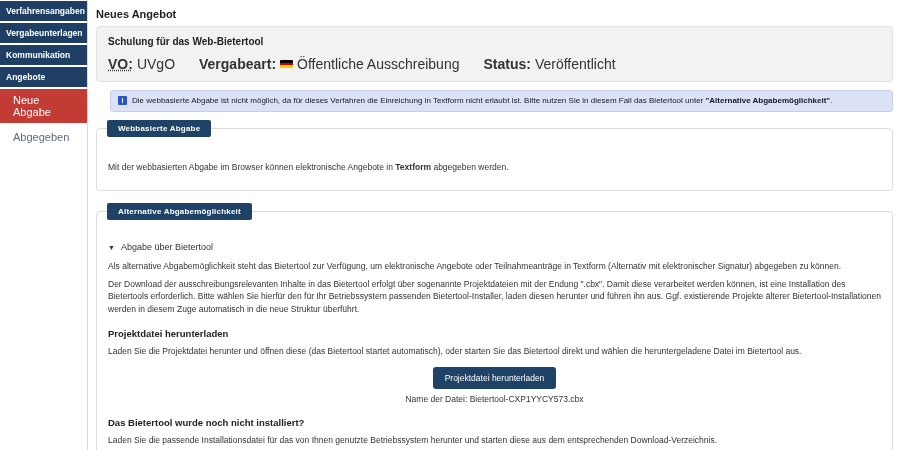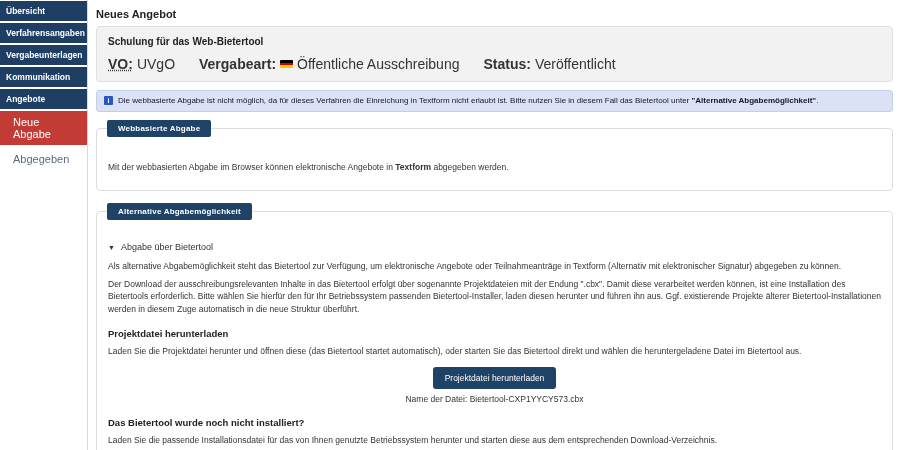--- a/index.html
+++ b/index.html
@@ -38,21 +38,21 @@
   .meta-label.abbr { text-decoration:underline dotted; }
   .meta-gap { width:24px; }
   .flag {
     width:13px; height:8px; display:inline-block; margin-right:4px; border-radius:1px;
     background:linear-gradient(#000 0 33%, #d00000 33% 66%, #ffce00 66% 100%);
   }
   
   .info-bar {
     margin-top:8px; background:#dbe2f6; border:1px solid #c5cfec; border-radius:3px;
     padding:5px 7px; font-size:8px; color:#15152d;
-    display:flex; align-items:flex-start; gap:5px; line-height:1.3;
+    display:flex; align-items:flex-start; gap:5px; line-height:1.3;margin-left:14px;
   }
   .info-icon {
     flex:0 0 auto; width:9px; height:9px; background:#2757c4; color:#fff;
     font-size:7px; font-weight:bold; text-align:center; line-height:9px;
     border-radius:1px; font-style:normal;
   }
   
   .section {
     position:relative; border:1px solid #ddd; border-radius:4px;
     padding:26px 11px 10px;
@@ -78,21 +78,20 @@
     font-size:8.5px; padding:6px 12px; border-radius:3px; cursor:pointer;
     font-family:"Liberation Sans",sans-serif;
   }
   .center-line { text-align:center; font-size:8.5px; margin:4px 0 2px; }
   .file-name { font-weight:normal; }
 </style>
 </head>
 <body>
 
 <nav class="sidebar">
-  <div class="nav-item">Übersicht</div>
   <div class="nav-item">Verfahrensangaben</div>
   <div class="nav-item">Vergabeunterlagen</div>
   <div class="nav-item">Kommunikation</div>
   <div class="nav-item">Angebote</div>
   <div class="nav-sub active">Neue Abgabe</div>
   <div class="nav-sub plain">Abgegeben</div>
 </nav>
 
 <main class="main">
 

